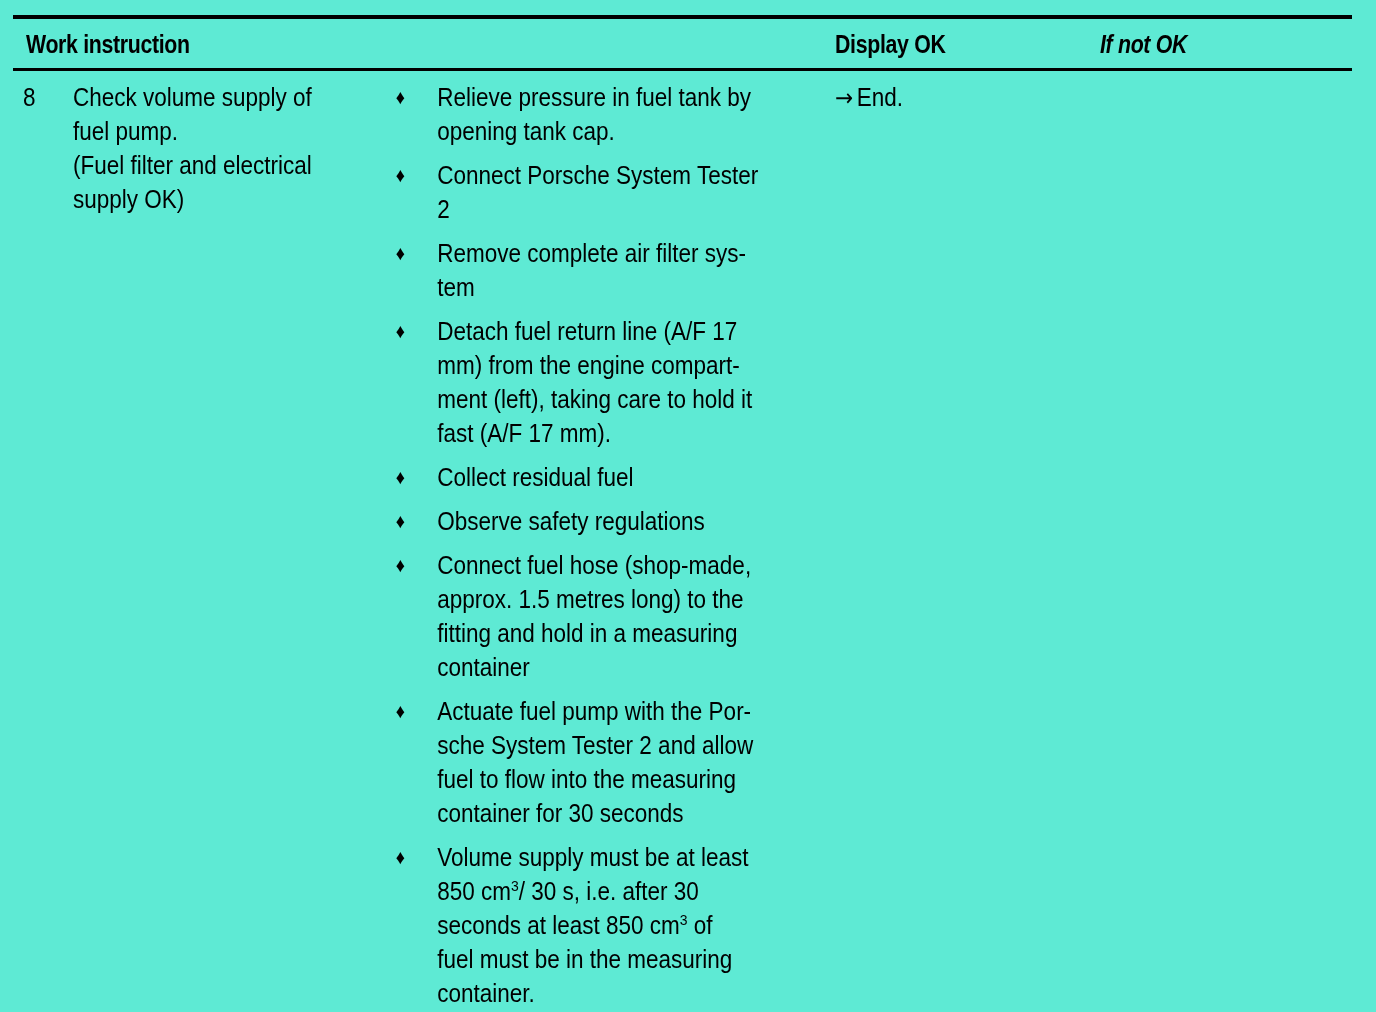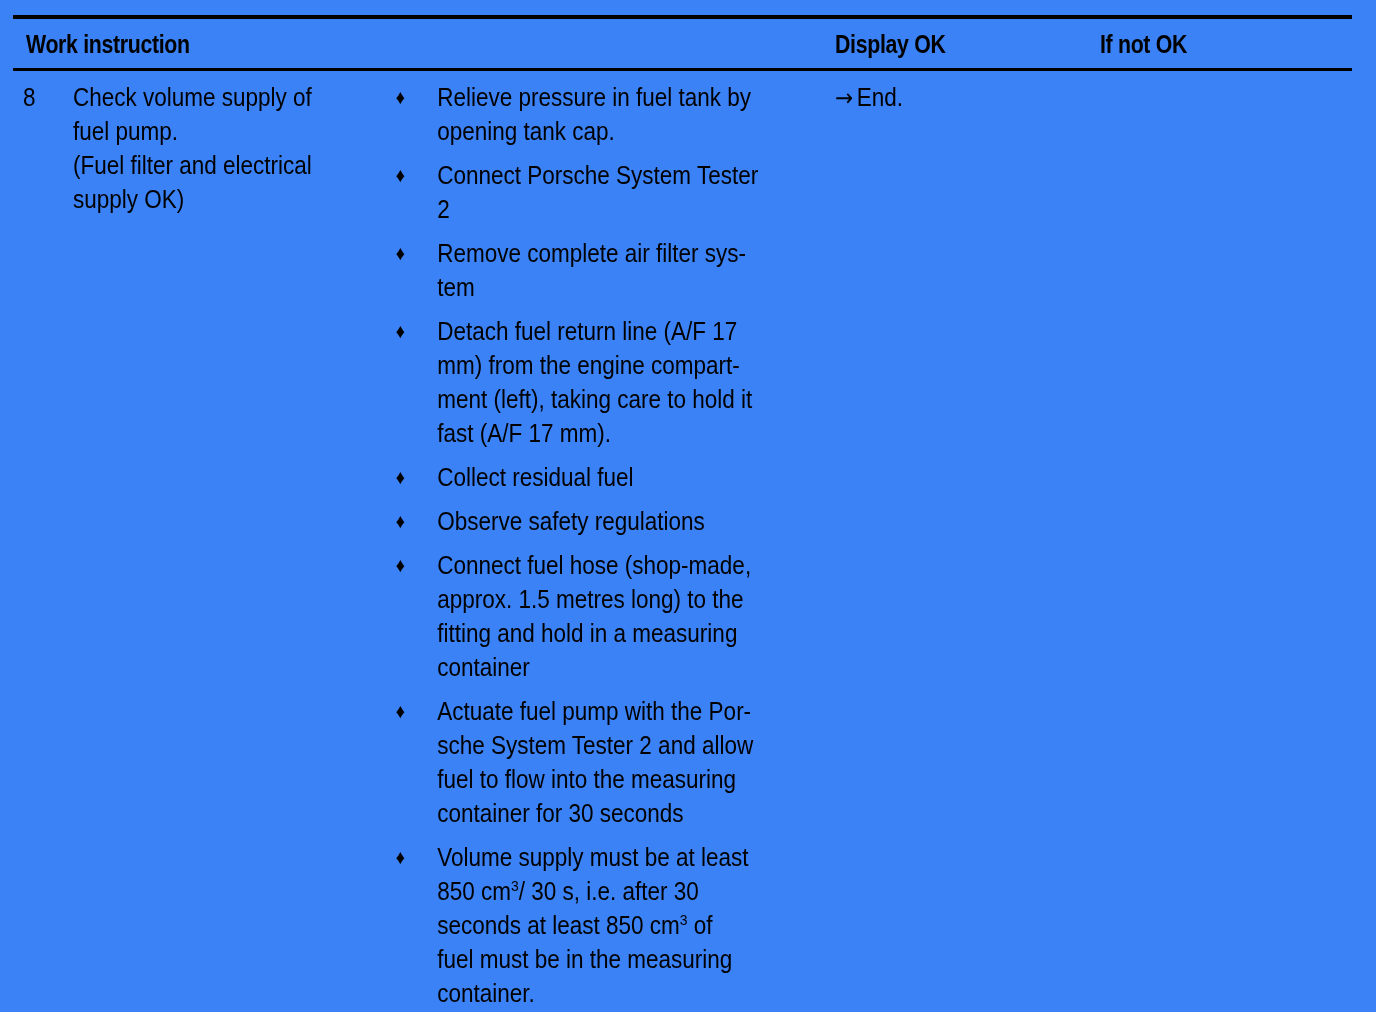--- a/index.html
+++ b/index.html
@@ -12,21 +12,21 @@
     height: 1012px;
     font-family: "Liberation Sans", sans-serif;
     color: #000000;
     overflow: hidden;
   }
 
   .page {
     position: relative;
     width: 1376px;
     height: 1012px;
-    background: #3b82f6;
+    background: #5eead4;
   }
 
   
   .wi-table {
     position: absolute;
     left: 13px;
     top: 15px;
     width: 1339px;
     border-collapse: collapse;
     table-layout: fixed;
@@ -52,20 +52,21 @@
     border-right: 3px solid #000;
     padding-left: 13px !important;
   }
   .hdr-display {
     border-right: 3px solid #000;
     padding-left: 11px !important;
   }
   .hdr-ifnot {
     border-right: 4px solid #000;
     padding-left: 11px !important;
+    font-style: italic;
   }
 
   .hdr-label {
     display: block;
     font-family: "Liberation Sans", sans-serif;
     font-weight: bold;
     font-size: 26px;
     letter-spacing: -0.4px;
     transform: scaleX(0.82);
     transform-origin: left center;

